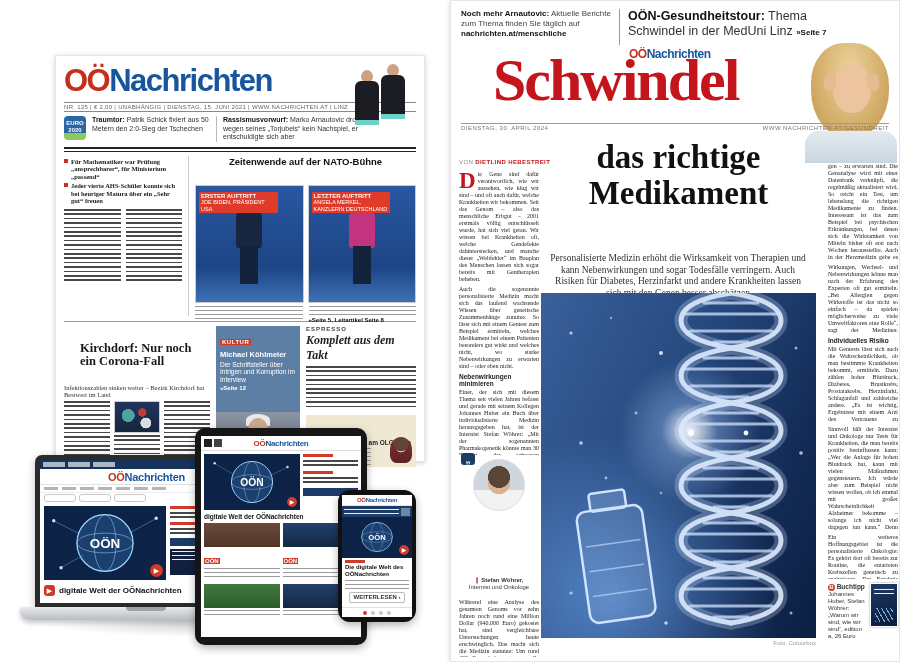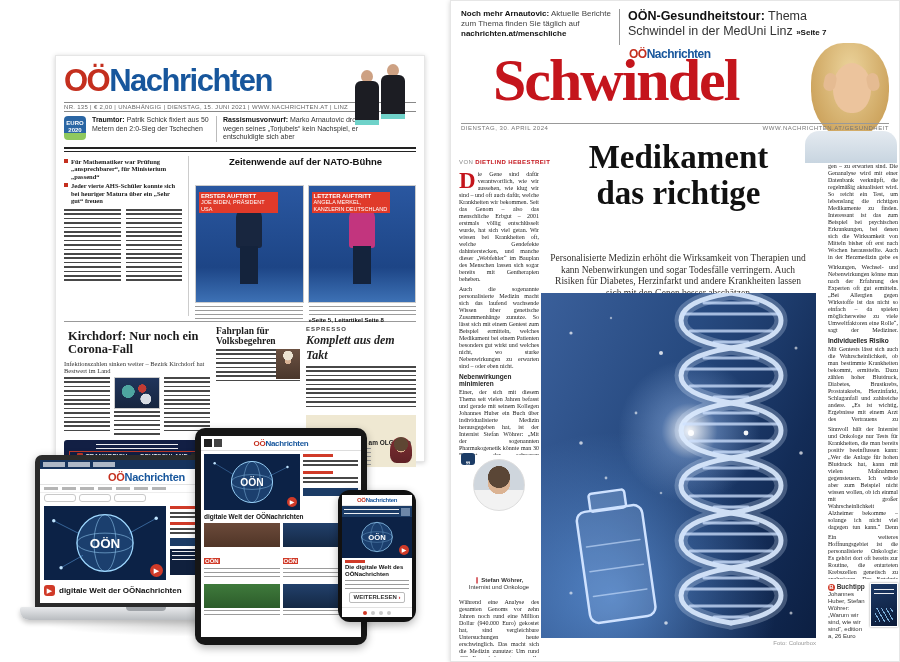--- a/index.html
+++ b/index.html
@@ -60,21 +60,21 @@
   .merkel-fig .head{background:#e3c49c;border-radius:45%;}
   .nato-caps{display:flex;gap:6px;margin-top:3px;}
   .nato-caps .c{flex:1;}
   .nato-more{font-size:6px;font-weight:bold;color:#111;margin-top:1px;}
   .lp-hr{border:none;border-top:1px solid #999;margin:5px 0 4px 0;}
 
   .lp-rowBC{display:flex;gap:6px;}
   .colA{width:146px;flex:0 0 auto;}
   .colB{width:84px;flex:0 0 auto;display:flex;flex-direction:column;gap:5px;}
   .colC{flex:1;display:flex;flex-direction:column;gap:5px;}
-  .corona h2{margin:4px;font-size:12.5px;line-height:13px;font-weight:bold;font-family:"Liberation Serif","DejaVu Serif",serif;}
+  .corona h2{margin:16px;font-size:12.5px;line-height:13px;font-weight:bold;font-family:"Liberation Serif","DejaVu Serif",serif;}
   .corona .sub{font-family:"Liberation Serif","DejaVu Serif",serif;font-size:6.5px;color:#333;margin:2px 0 3px 0;}
   .c3{display:flex;gap:4px;}
   .c3 .col{flex:1;}
   .op-photo{height:30px;background:
      radial-gradient(circle at 30% 45%,#4ea5a0 0 18%,transparent 19%),
      radial-gradient(circle at 62% 35%,#c23b33 0 12%,transparent 13%),
      radial-gradient(circle at 70% 70%,#d8dde4 0 14%,transparent 15%),
      linear-gradient(#20355c,#17263f);margin-bottom:2px;border:1px solid #ccc;}
   .admiral{margin-top:5px;background:#121f44;border-radius:3px;height:54px;position:relative;padding:4px 5px;box-sizing:border-box;}
   .ad-top{height:5px;width:60%;margin:0 auto;}
@@ -352,20 +352,30 @@
               </div>
             <div class="odd">
                 <span class="lab">2</span>
                 <span class="val">2,80</span>
               </div>
           </div>
           <div class="ad-brand">ADMIRAL</div>
         </div>
       </div>
       <div class="colB">
+        <div class="kultur-box">
+          <span class="tagchip">KULTUR</span>
+          <div class="name">Michael Köhlmeier</div>
+          <div class="txt">Der Schriftsteller über Intrigen und Korruption im Interview</div>
+          <div class="pg">»Seite 12</div>
+          <div class="kultur-photo">
+              <div class="khair"></div>
+              <div class="khead"></div>
+            </div>
+        </div>
         <div class="fahrplan">
           <h3>Fahrplan für Volksbegehren</h3>
           <div class="fp-body">
             <div class="fp-photo"></div>
             <div class="gk" style="height:34px;"></div>
           </div>
         </div>
       </div>
       <div class="colC">
         <div class="espresso">
@@ -412,22 +422,22 @@
       </div>
     </div>
     <div class="rp-dateline">
       <span>DIENSTAG, 30. APRIL 2024</span>
       <span>WWW.NACHRICHTEN.AT/GESUNDHEIT</span>
     </div>
 
     <div class="rp-byline"><span>VON </span><b>DIETLIND HEBESTREIT</b></div>
 
     <div class="rp-headline">
+      <div>das richtige</div>
       <div>Medikament</div>
-      <div>das richtige</div>
     </div>
     <div class="rp-subtitle">Personalisierte Medizin erhöht die Wirksamkeit von Therapien und kann Nebenwirkungen und sogar Todesfälle verringern. Auch Risiken für Diabetes, Herzinfarkt und andere Krankheiten lassen sich mit den Genen besser abschätzen</div>
 
     <div class="rp-dna">
       <svg width="275" height="345" viewBox="0 0 275 345">
         <g stroke="#dcebff" fill="none" stroke-linecap="round">
           <g opacity="0.25" stroke-width="13">
             <path d="M190,0 C215,4 240,12 240,27.5 C240,43 215,51 190,55 C165,59 140,67 140,82.5 C140,98 165,106 190,110 C215,114 240,122 240,137.5 C240,153 215,161 190,165 C165,169 140,177 140,192.5 C140,208 165,216 190,220 C215,224 240,232 240,247.5 C240,263 215,271 190,275 C165,279 140,287 140,302.5 C140,318 165,326 190,330"></path>
             <path d="M190,0 C165,4 140,12 140,27.5 C140,43 165,51 190,55 C215,59 240,67 240,82.5 C240,98 215,106 190,110 C165,114 140,122 140,137.5 C140,153 165,161 190,165 C215,169 240,177 240,192.5 C240,208 215,216 190,220 C165,224 140,232 140,247.5 C140,263 165,271 190,275 C215,279 240,287 240,302.5 C240,318 215,326 190,330"></path>
           </g>

